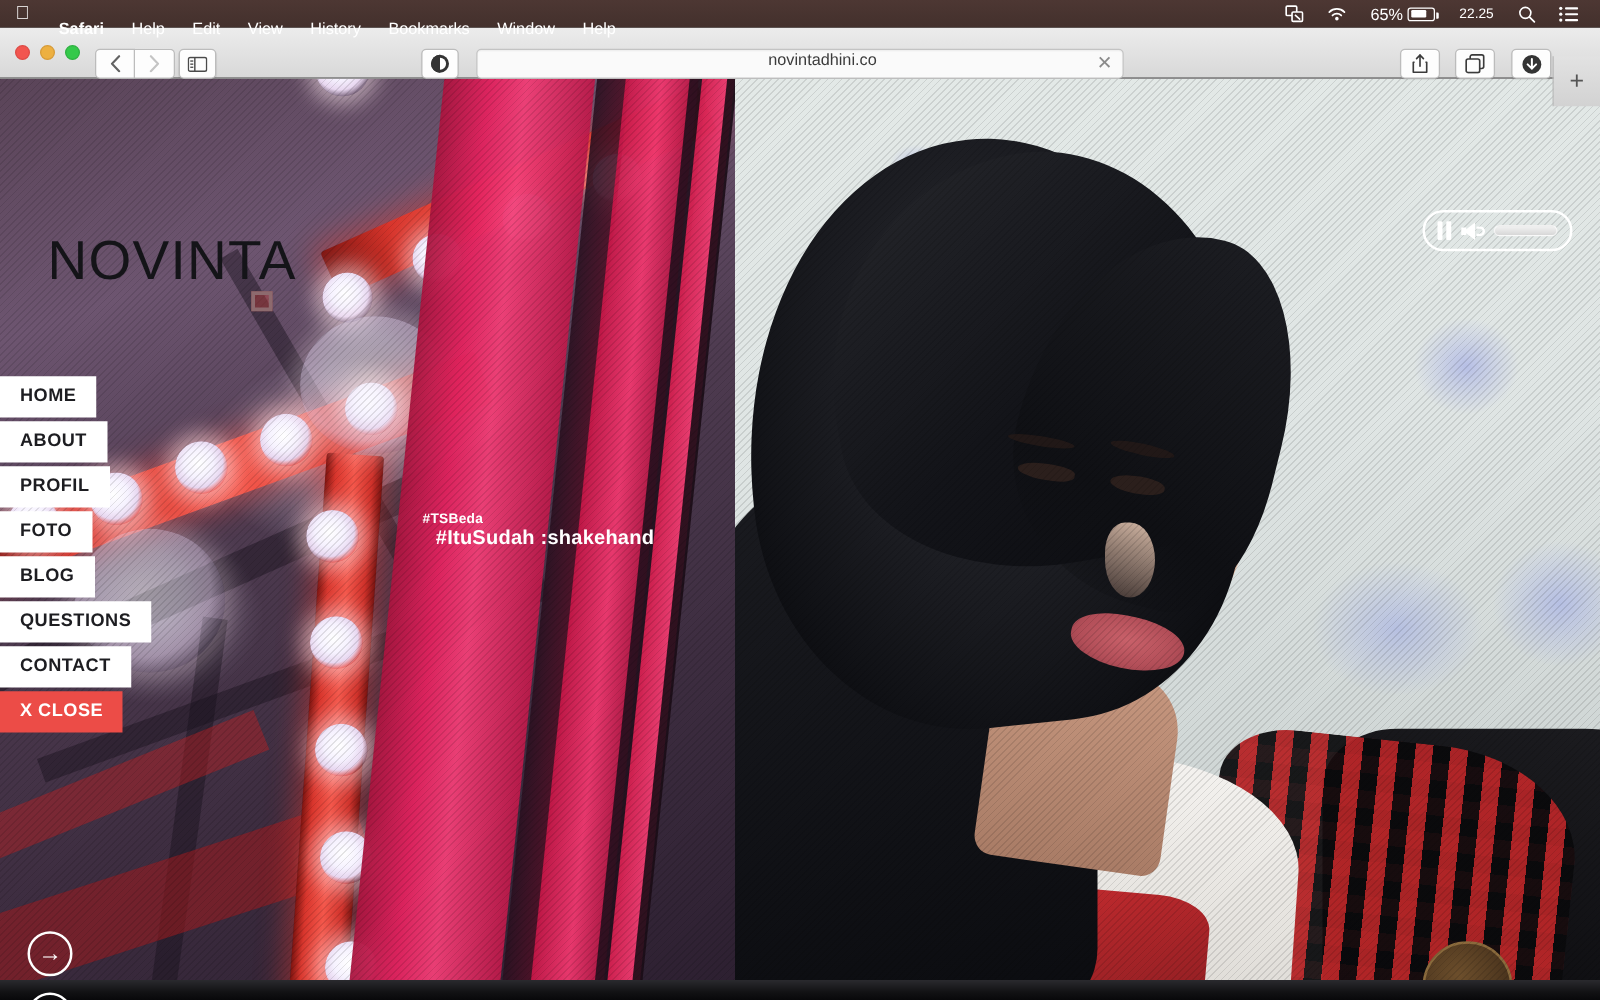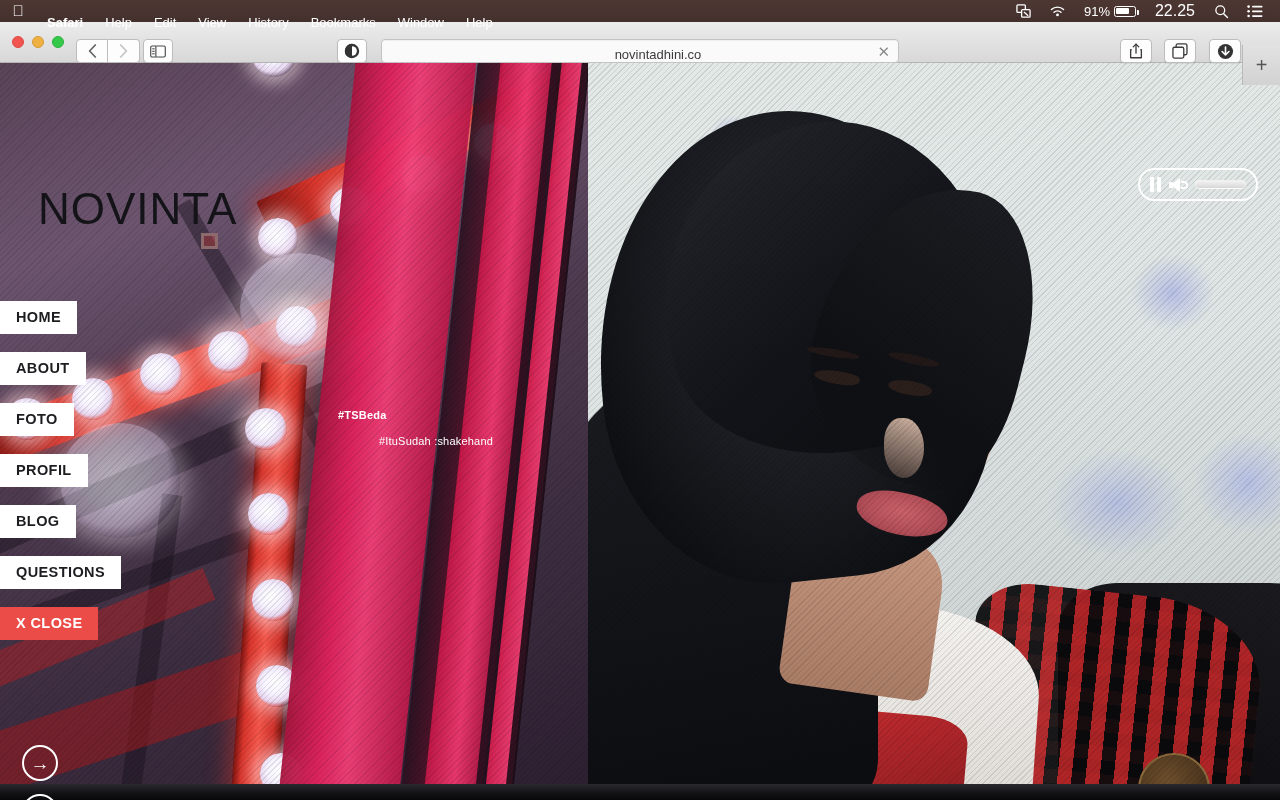--- a/index.html
+++ b/index.html
@@ -23,21 +23,21 @@
     width:36px; text-align:center; font-size:15px; line-height:1;
     padding-bottom:2px; color:#fff;
   }
   .mb-item { padding:0 11px; line-height:22px; white-space:nowrap;margin-top:24px; }
   .mb-item.bold { font-weight:bold; }
   .mb-right {
     position:absolute; right:8px; top:0; height:22px;
     display:flex; align-items:center; gap:0px; color:#fff;
   }
   .mb-ricon { padding:0 9px; display:flex; align-items:center; height:22px; }
-  .mb-time { padding:0 10px; font-size:16px; line-height:22px; }
+  .mb-time { padding:0 10px; font-size:11px; line-height:22px; }
   .mb-pct { font-size:13px; padding-right:4px; }
 
   
   .batt { position:relative; width:22px; height:11px; border:1.3px solid #fff; border-radius:2.5px; }
   .batt::after { content:""; position:absolute; right:-4px; top:3px; width:2px; height:5px; background:#fff; border-radius:0 1px 1px 0; }
   .batt-fill { position:absolute; left:1.3px; top:1.3px; bottom:1.3px; width:62%; background:#fff; border-radius:1px; }
 
   
   .toolbar {
     position:absolute; top:22px; left:0; width:1280px; height:41px;
@@ -71,21 +71,21 @@
 
   .sidebar-btn { left:143px; width:30px; }
   .shield-btn { left:337px; width:30px; }
   .share-btn  { left:1120px; width:32px; }
   .tabs-btn   { left:1164px; width:32px; }
   .dl-btn     { left:1209px; width:32px; }
 
   .urlfield {
     position:absolute; left:381px; top:17px; width:518px; height:24px;
     background:#fafafa; border:1px solid #c3c3c3; border-radius:4px;
-    display:flex; align-items:flex-end; justify-content:center;
+    display:flex; align-items:flex-start; justify-content:center;
     box-shadow:0 1px 1px rgba(0,0,0,.05) inset;
     padding-left:36px;
   }
   .urltext { font-size:13px; color:#3b3b3b; }
   .url-x {
     position:absolute; right:8px; top:50%; transform:translateY(-50%);
     font-size:15px; color:#8b8b8b; line-height:1;
   }
   .plus-zone {
     position:absolute; right:0; top:23px; width:38px; height:40px;
@@ -261,30 +261,30 @@
     position:absolute; left:163px; top:44px; width:17px; height:16px;
     border:3px solid #8d6a6e; background:rgba(215,60,50,.35);
   }
 
   
   .nav { position:absolute; left:0; top:238px; }
   .nav-item {
     background:#ffffff; color:#1d1d21;
     font-size:14.5px; font-weight:bold; letter-spacing:.4px;
     height:33px; line-height:33px;
-    padding:0 16px; margin-bottom:18px;
+    padding:0 16px; margin-bottom:3px;
     display:inline-block; white-space:nowrap;
   }
   .nav-item.close { background:#ec4c47; color:#fff; }
 
   
   .headline { position:absolute; left:336px; top:346px; width:200px; text-align:center; }
   .hl-top { font-size:11px; font-weight:bold; color:#fff; letter-spacing:.2px; text-align:left; padding-left:2px; }
   .hl-main { font-size:33px; font-weight:bold; color:#fff; line-height:1.0; letter-spacing:-.5px; white-space:nowrap; }
-  .hl-bot { font-size:11px; font-weight:normal; color:#fff; letter-spacing:.2px; margin-top:14px; }
+  .hl-bot { font-size:16px; font-weight:bold; color:#fff; letter-spacing:.2px; margin-top:1px; }
 
   
   .mediapill {
     position:absolute; left:1138px; top:105px; width:120px; height:33px;
     border:2px solid #ffffff; border-radius:17px;
     display:flex; align-items:center; padding:0 10px; gap:8px;
   }
   .pause-ic { display:flex; gap:3px; }
   .pause-ic i { display:block; width:4px; height:15px; background:#fff; border-radius:1px; }
   .spk { position:relative; width:18px; height:14px; display:flex; align-items:center; }
@@ -328,21 +328,21 @@
           </svg>
       </div>
       <div class="mb-ricon">
         <svg width="17" height="13" viewBox="0 0 18 13">
             <path d="M9 11.6a1.5 1.5 0 100-3 1.5 1.5 0 000 3z" fill="#fff"></path>
             <path d="M5.3 7.4a5.4 5.4 0 017.4 0" stroke="#fff" stroke-width="1.5" fill="none" stroke-linecap="round"></path>
             <path d="M2.6 4.5a9.2 9.2 0 0112.8 0" stroke="#fff" stroke-width="1.5" fill="none" stroke-linecap="round"></path>
           </svg>
       </div>
       <div class="mb-ricon">
-        <span class="mb-pct">91%</span>
+        <span class="mb-pct">65%</span>
         <span class="batt">
             <span class="batt-fill"></span>
           </span>
       </div>
       <div class="mb-time">22.25</div>
       <div class="mb-ricon">
         <svg width="15" height="15" viewBox="0 0 16 16">
             <circle cx="6.7" cy="6.7" r="4.7" fill="none" stroke="#fff" stroke-width="1.4"></circle>
             <path d="M10.3 10.3L14.4 14.4" stroke="#fff" stroke-width="1.5" stroke-linecap="round"></path>
           </svg>
@@ -505,24 +505,25 @@
     <div class="bottom-band"></div>
 
     <div class="logo">
       <span class="logo-novinta">NOVINTA</span>
       <span class="logo-sq"></span>
     </div>
 
     <div class="nav">
       <div><span class="nav-item">HOME</span></div>
       <div><span class="nav-item">ABOUT</span></div>
+      <div><span class="nav-item">PROFIL</span></div>
       <div><span class="nav-item">FOTO</span></div>
-      <div><span class="nav-item">PROFIL</span></div>
       <div><span class="nav-item">BLOG</span></div>
       <div><span class="nav-item">QUESTIONS</span></div>
+      <div><span class="nav-item">CONTACT</span></div>
       <div><span class="nav-item close">X CLOSE</span></div>
     </div>
 
     <div class="headline">
       <div class="hl-top">#TSBeda</div>
       <div class="hl-bot">#ItuSudah :shakehand</div>
     </div>
 
     <div class="mediapill">
       <span class="pause-ic">

